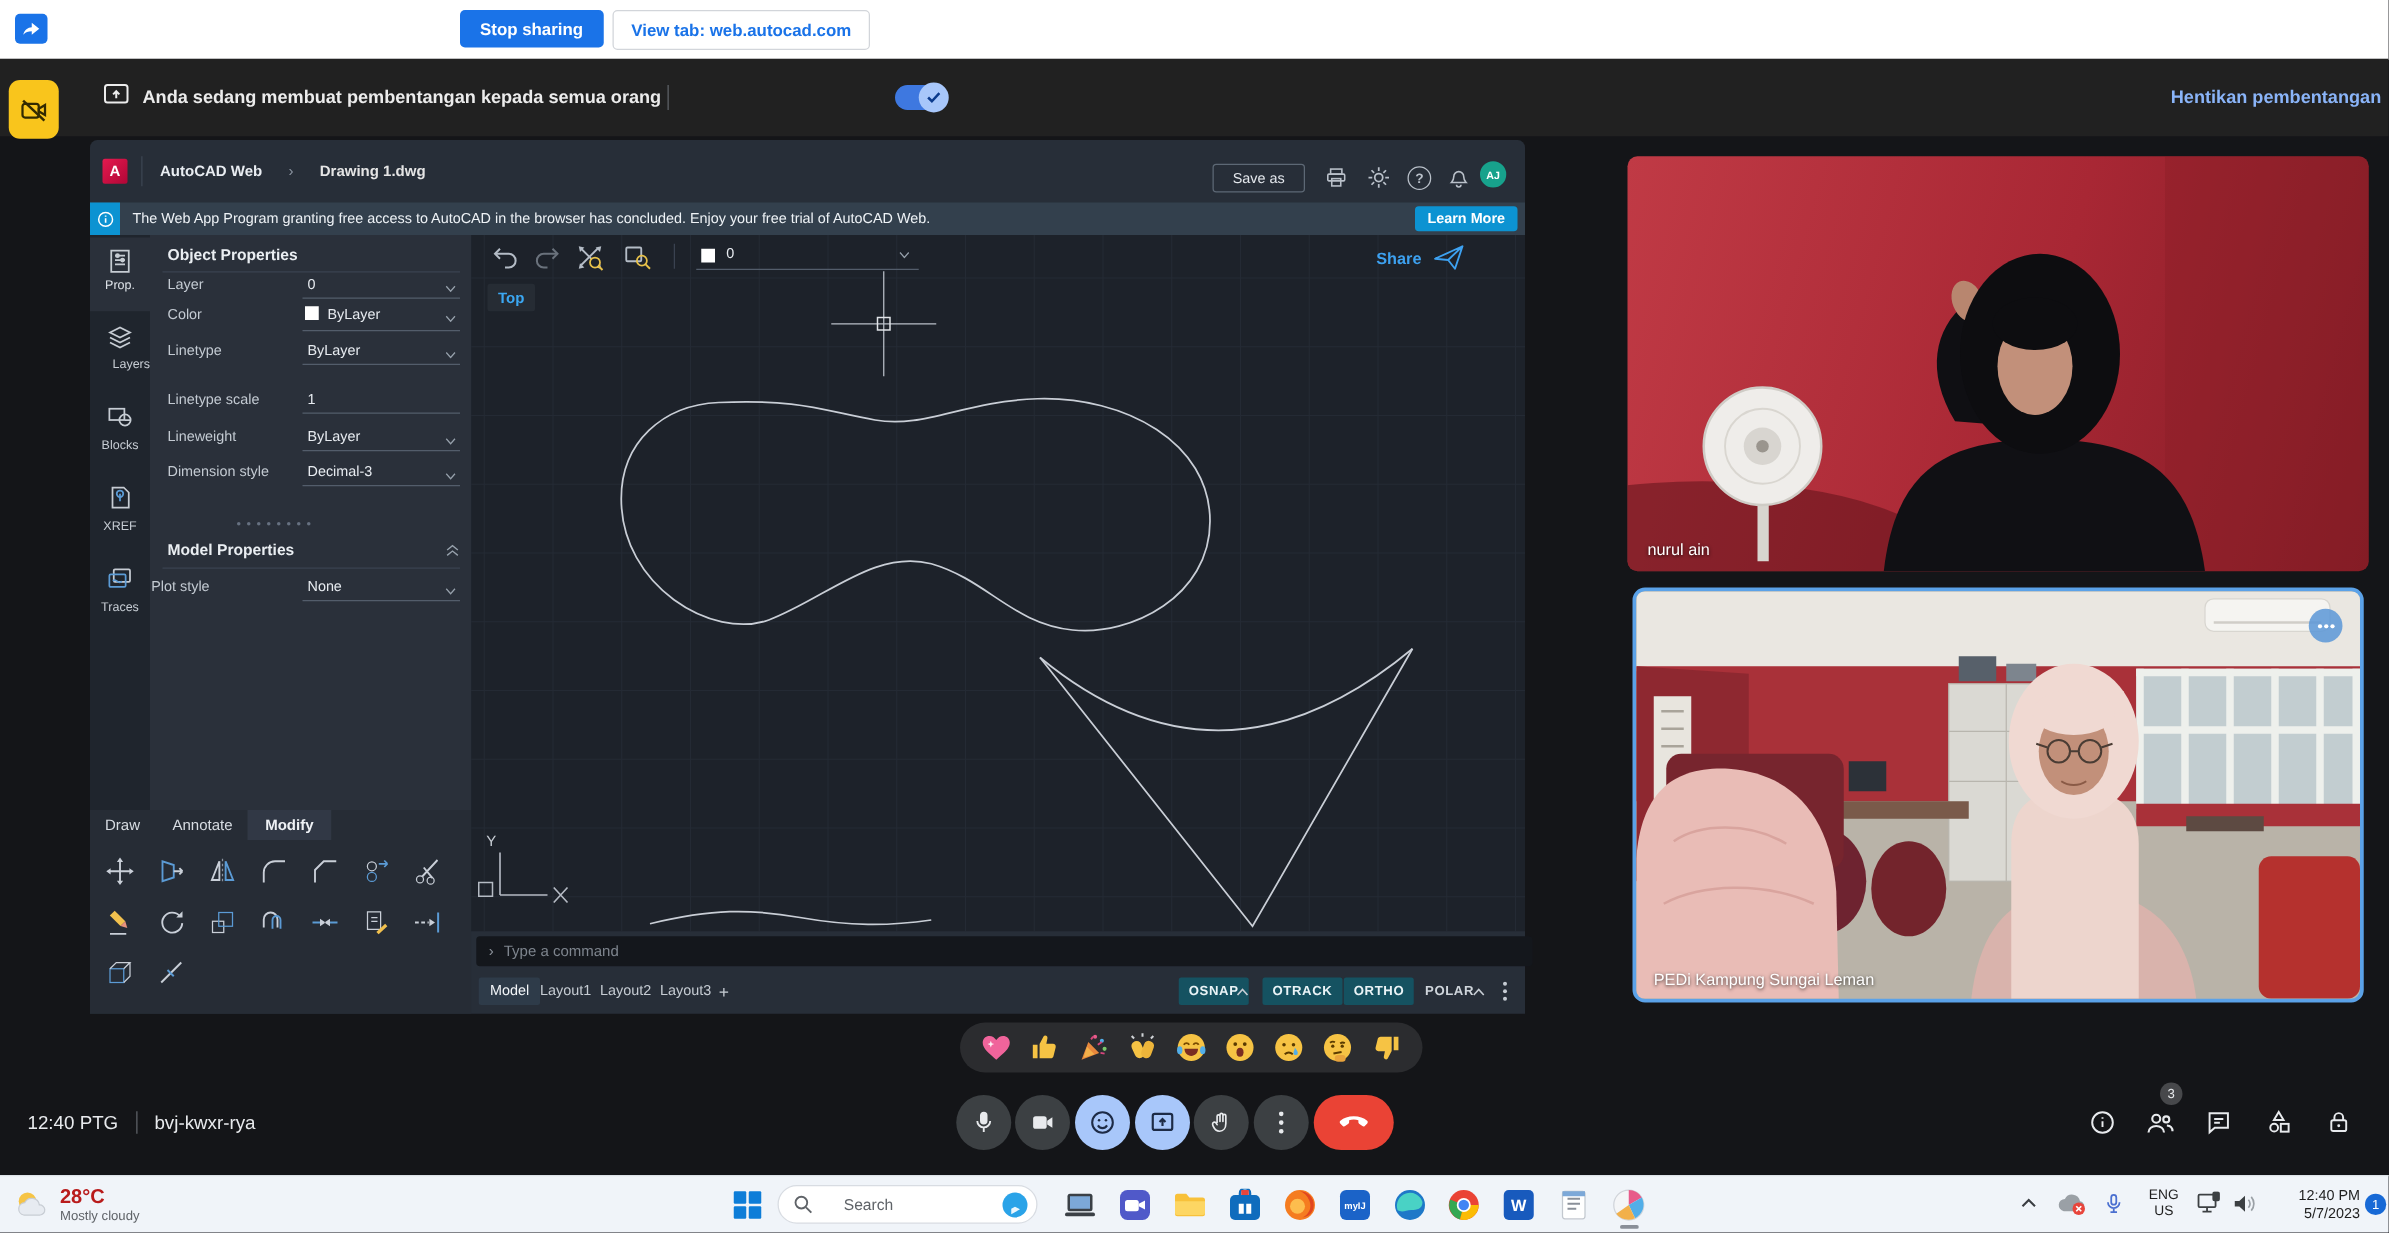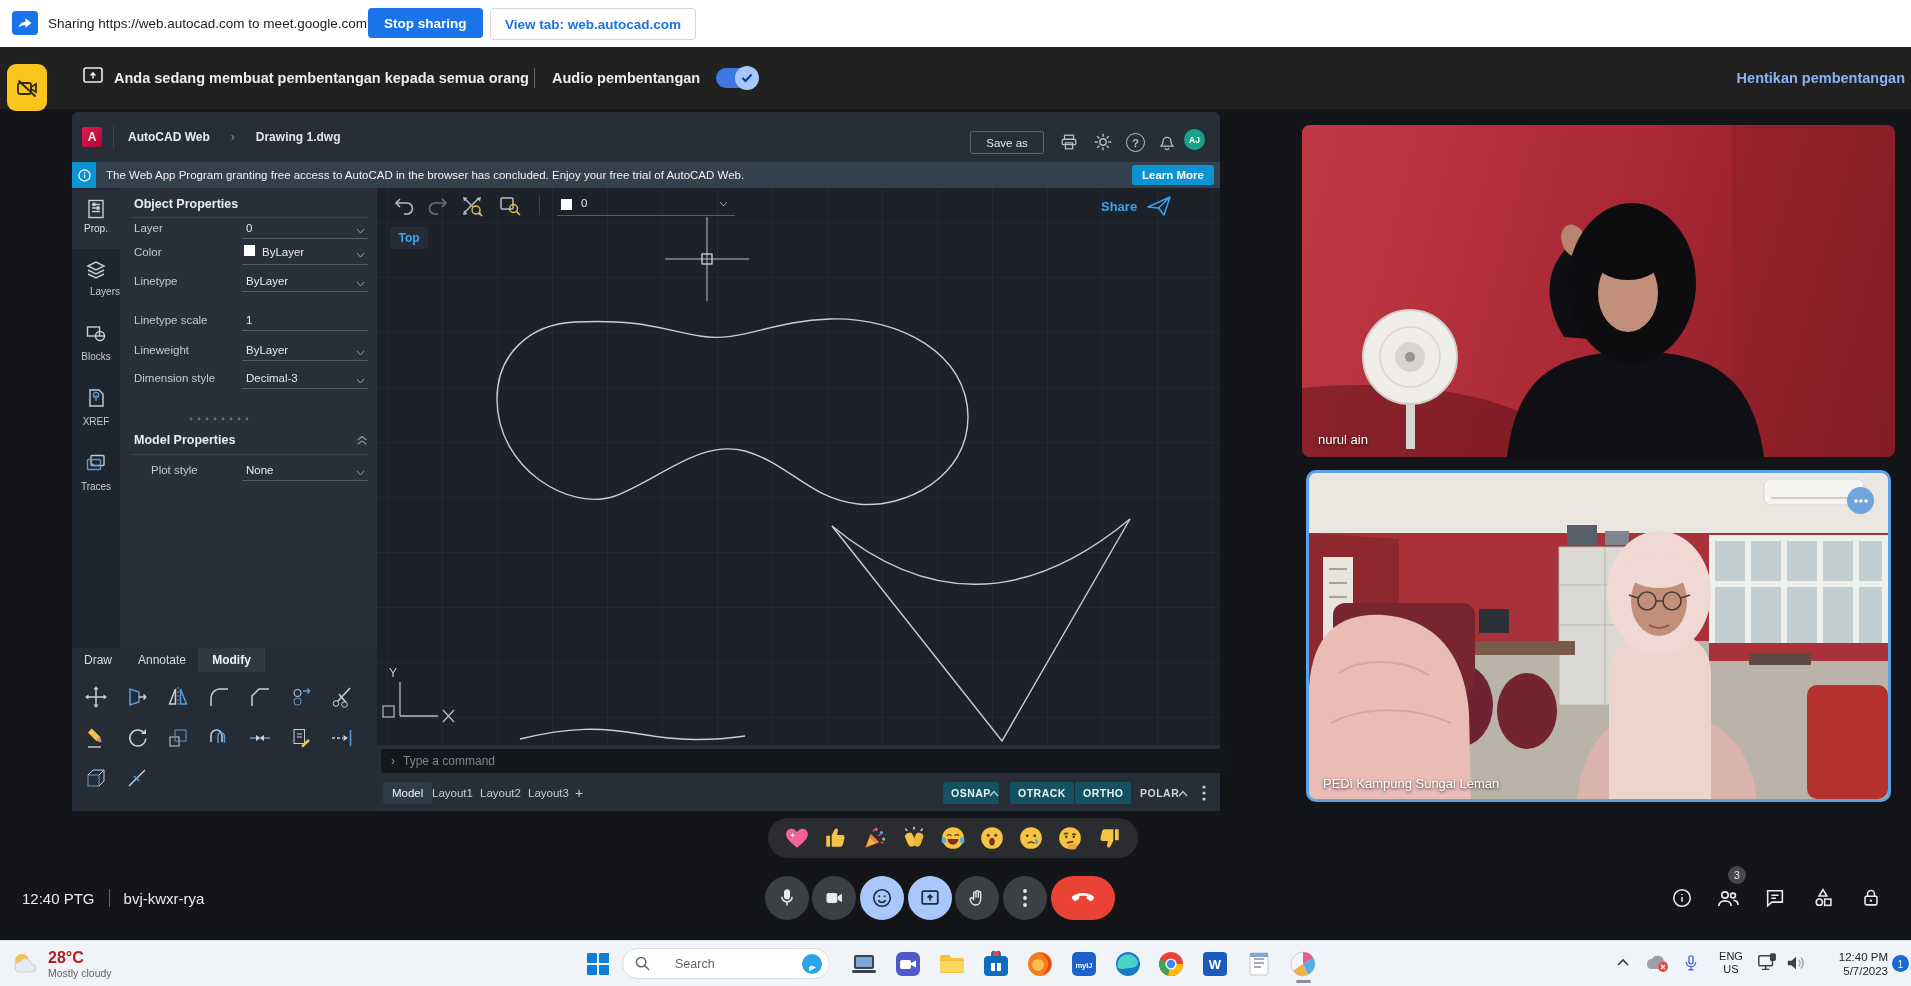--- a/index.html
+++ b/index.html
@@ -34,35 +34,33 @@
 </style>
 </head>
 <body>
 
 <div class="a f" id="share-bar">
   <div class="a fc" style="left:12px;top:11px;width:26px;height:24px;background:#1a73e8;border-radius:4px">
     <svg width="16" height="14" viewBox="0 0 20 16">
         <path d="M2 14c1.2-5 4.6-7.4 8.5-7.6V2l7.5 6-7.5 6v-3.4C7 10.6 4.3 11.6 2 14z" fill="#fff"></path>
       </svg>
   </div>
-  <div class="a f" style="left:48px;height:47px;font-size:13.5px;color:#202124">Sharing https://web.autocad.com to meet.google.com</div>
   <div class="a fc btn-blue" style="left:368px;top:8px">Stop sharing</div>
   <div class="a fc btn-outline" style="left:490px;top:8px">View tab: web.autocad.com</div>
 </div>
 
 <div class="a" id="present-bar">
   <div class="a fc" style="left:82px;top:18px;width:22px;height:22px">
     <svg width="22" height="22" viewBox="0 0 22 22">
         <rect x="2" y="3" width="18" height="14" rx="2" stroke="#ececec" stroke-width="1.6" fill="none"></rect>
         <path d="M11 13.5V8M8.5 10.5L11 8l2.5 2.5" stroke="#ececec" stroke-width="1.6" fill="none"></path>
       </svg>
   </div>
   <div class="a f" style="left:114px;height:62px;font-size:14.5px;font-weight:600">Anda sedang membuat pembentangan kepada semua orang</div>
   <div class="a" style="left:534px;top:21px;width:1px;height:20px;background:#5f6368"></div>
-  <div class="a f" style="left:552px;height:62px;font-size:14.5px;font-weight:600">Audio pembentangan</div>
   <div class="a" style="left:716px;top:21px;width:42px;height:20px;border-radius:10px;background:#3e78e0">
     <div class="a fc" style="left:19px;top:-2px;width:24px;height:24px;border-radius:50%;background:#a8c7fa">
       <svg width="12" height="10" viewBox="0 0 12 10">
           <path d="M1.5 5l3 3L10.5 1.5" stroke="#0b3a8c" stroke-width="2" fill="none"></path>
         </svg>
     </div>
   </div>
   <div class="a f" style="right:6px;height:62px;font-size:14.5px;font-weight:600;color:#8ab4f8">Hentikan pembentangan</div>
 </div>
 
@@ -219,21 +217,21 @@
           <circle cx="51" cy="3" r="1.4"></circle>
           <circle cx="59" cy="3" r="1.4"></circle>
         </g>
       </svg>
 
     <div class="a f" style="left:14px;top:240px;height:24px;font-size:12.5px;font-weight:700;color:#eaeef2">Model Properties</div>
     <svg class="a" style="left:236px;top:246px" width="12" height="12" viewBox="0 0 14 14">
         <path d="M2 7l5-4 5 4M2 12l5-4 5 4" stroke="#96a0ab" fill="none" stroke-width="1.3"></path>
       </svg>
     <div class="a" style="left:10px;top:266px;width:238px;height:1px;background:#3a4250"></div>
-    <div class="a plabel" style="left:31px;top:276px">Plot style</div>
+    <div class="a plabel" style="left:1px;top:276px">Plot style</div>
     <div class="a pval" style="left:126px;top:276px">None</div>
     <div class="underl" style="left:122px;top:292px;width:126px"></div>
     <svg class="a" style="left:236px;top:282px" width="9" height="6">
         <path d="M1 1l3.5 4L8 1" stroke="#96a0ab" fill="none"></path>
       </svg>
   </div>
 
   <div class="a" style="left:0;top:536px;width:305px;height:163px;background:#262c35">
     <div class="a f ttab" style="left:12px;top:0;height:24px">Draw</div>
     <div class="a f ttab" style="left:66px;top:0;height:24px">Annotate</div>

